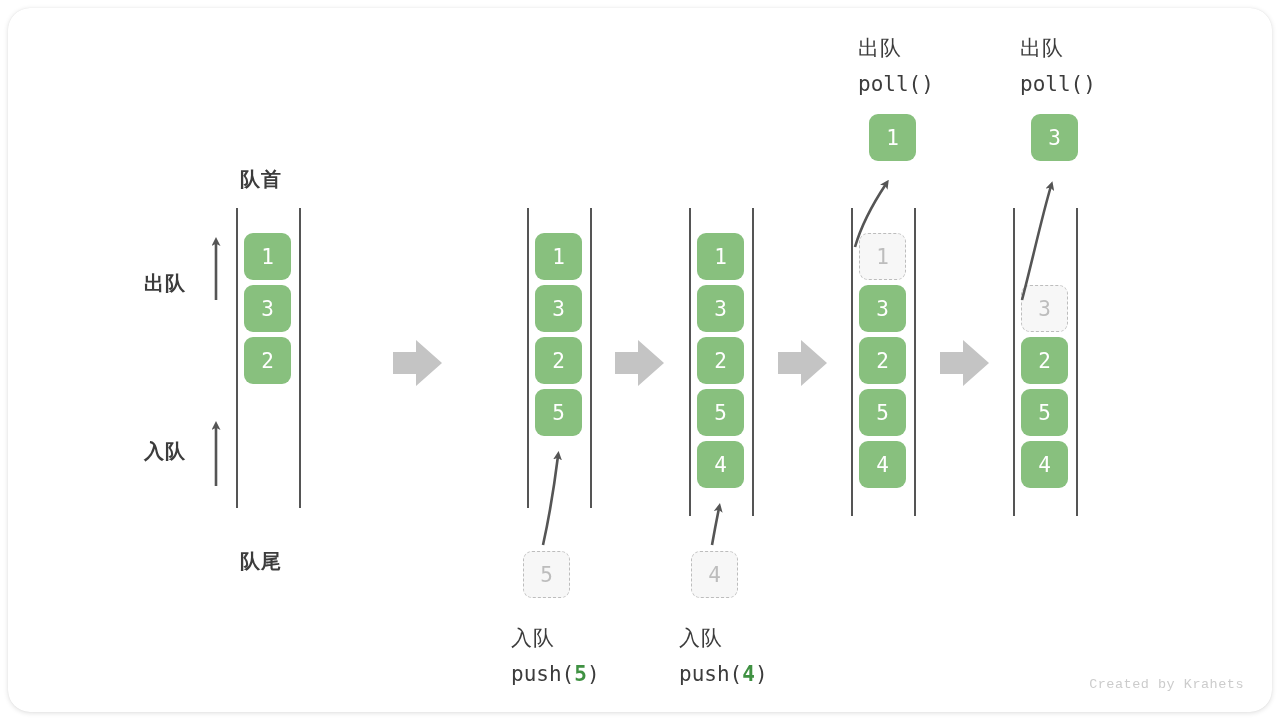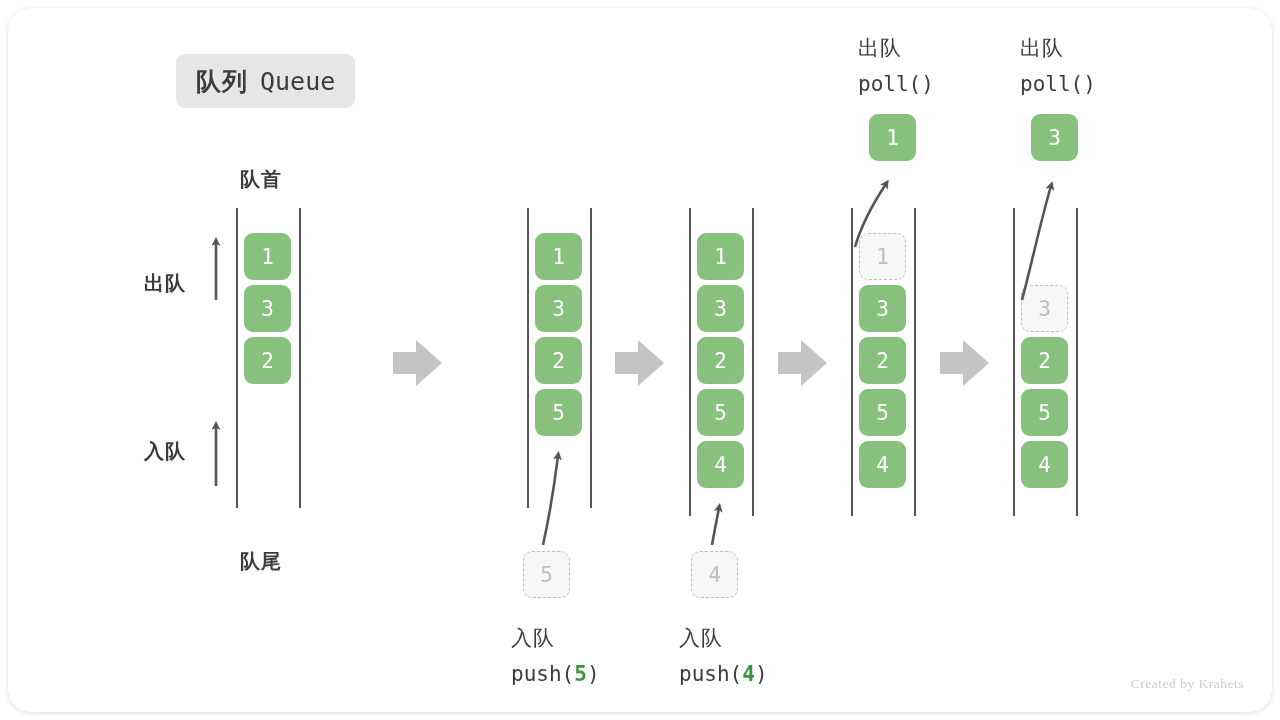--- a/index.html
+++ b/index.html
@@ -122,37 +122,33 @@
     top: 0;
     width: 1264px;
     height: 704px;
     pointer-events: none;
   }
 
   .credit {
     position: absolute;
     right: 28px;
     bottom: 20px;
-    font-family: Liberation Serif, serif;
+    font-family: Liberation Mono, monospace;
     font-size: 13.5px;
     color: #cccccc;
     letter-spacing: 0.5px;
     white-space: nowrap;
   }
 </style>
 </head>
 <body>
 
 <div id="stage">
   <div id="card">
 
-    <div class="title-chip">
-      <span class="title-cn">队列</span>
-      <span class="title-en">Queue</span>
-    </div>
 
     <div class="lab-cn-bold" style="left:232px; top:158px;">队首</div>
     <div class="lab-cn-bold" style="left:232px; top:540px;">队尾</div>
 
     <div class="lab-cn-bold" style="left:136px; top:262px;">出队</div>
     <div class="lab-cn-bold" style="left:136px; top:430px;">入队</div>
 
     <div class="rail" style="left:228px; top:200px; height:300px;"></div>
     <div class="rail" style="left:291px; top:200px; height:300px;"></div>
 

